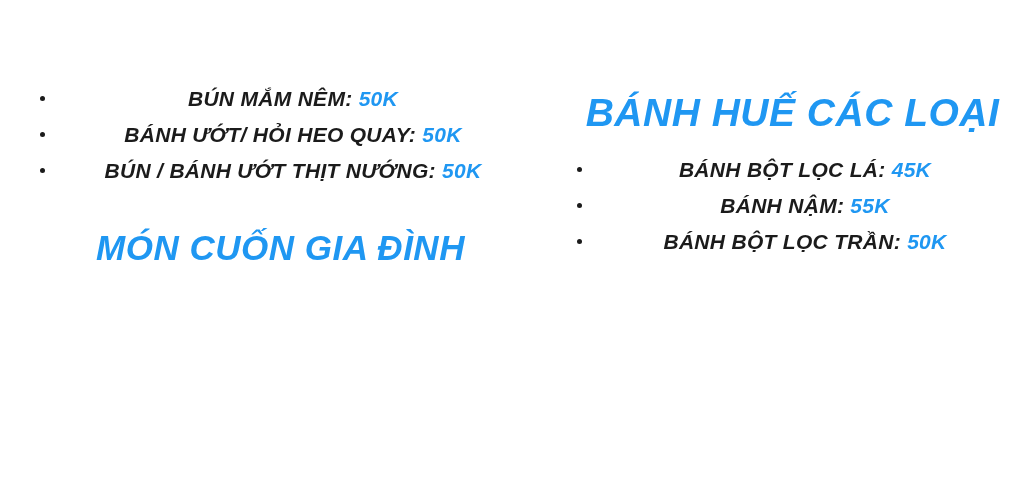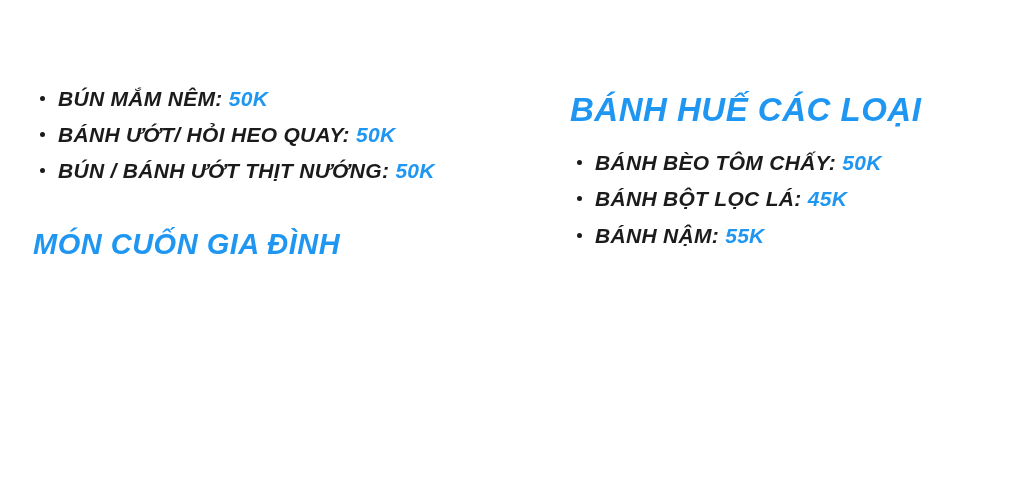--- a/index.html
+++ b/index.html
@@ -10,20 +10,21 @@
     width: 1024px;
     height: 497px;
     background: #ffffff;
     font-family: "Liberation Sans", sans-serif;
     overflow: hidden;
   }
   .page {
     position: relative;
     width: 1024px;
     height: 350px;
+    text-align: center;
   }
   .col {
     position: absolute;
   }
   .col-left {
     left: 28px;
     top: 86px;
     width: 500px;
   }
   .col-right {
@@ -34,25 +35,25 @@
   .section-heading {
     color: #1f97f2;
     font-weight: bold;
     font-style: italic;
     letter-spacing: 0.5px;
     line-height: 1.1;
     text-transform: uppercase;
     white-space: nowrap;
   }
   .heading-big {
-    font-size: 33px;
+    font-size: 39px;
     margin: 0 0 22px 5px;
   }
   .heading-mid {
-    font-size: 29px;
+    font-size: 35px;
     margin: 0 0 10px 5px;
   }
   ul.menu-list {
     list-style: none;
     margin: 0;
     padding: 0;
   }
   ul.menu-list li {
     position: relative;
     padding-left: 30px;
@@ -115,28 +116,28 @@
 
 
   </div>
 
   <div class="col col-right">
 
     <div class="section-heading heading-big">BÁNH HUẾ CÁC LOẠI</div>
 
     <ul class="menu-list right-list">
       <li>
-        <span>BÁNH BÈO TÔM CHẤY:</span>
-        <span class="price">50k</span>
-      </li>
-      <li>
         <span>BÁNH BỘT LỌC LÁ:</span>
         <span class="price">45k</span>
       </li>
       <li>
         <span>BÁNH NẬM:</span>
         <span class="price">55k</span>
+      </li>
+      <li>
+        <span>BÁNH BỘT LỌC TRẦN:</span>
+        <span class="price">50k</span>
       </li>
     </ul>
 
   </div>
 
 </div>
 
 </body></html>

